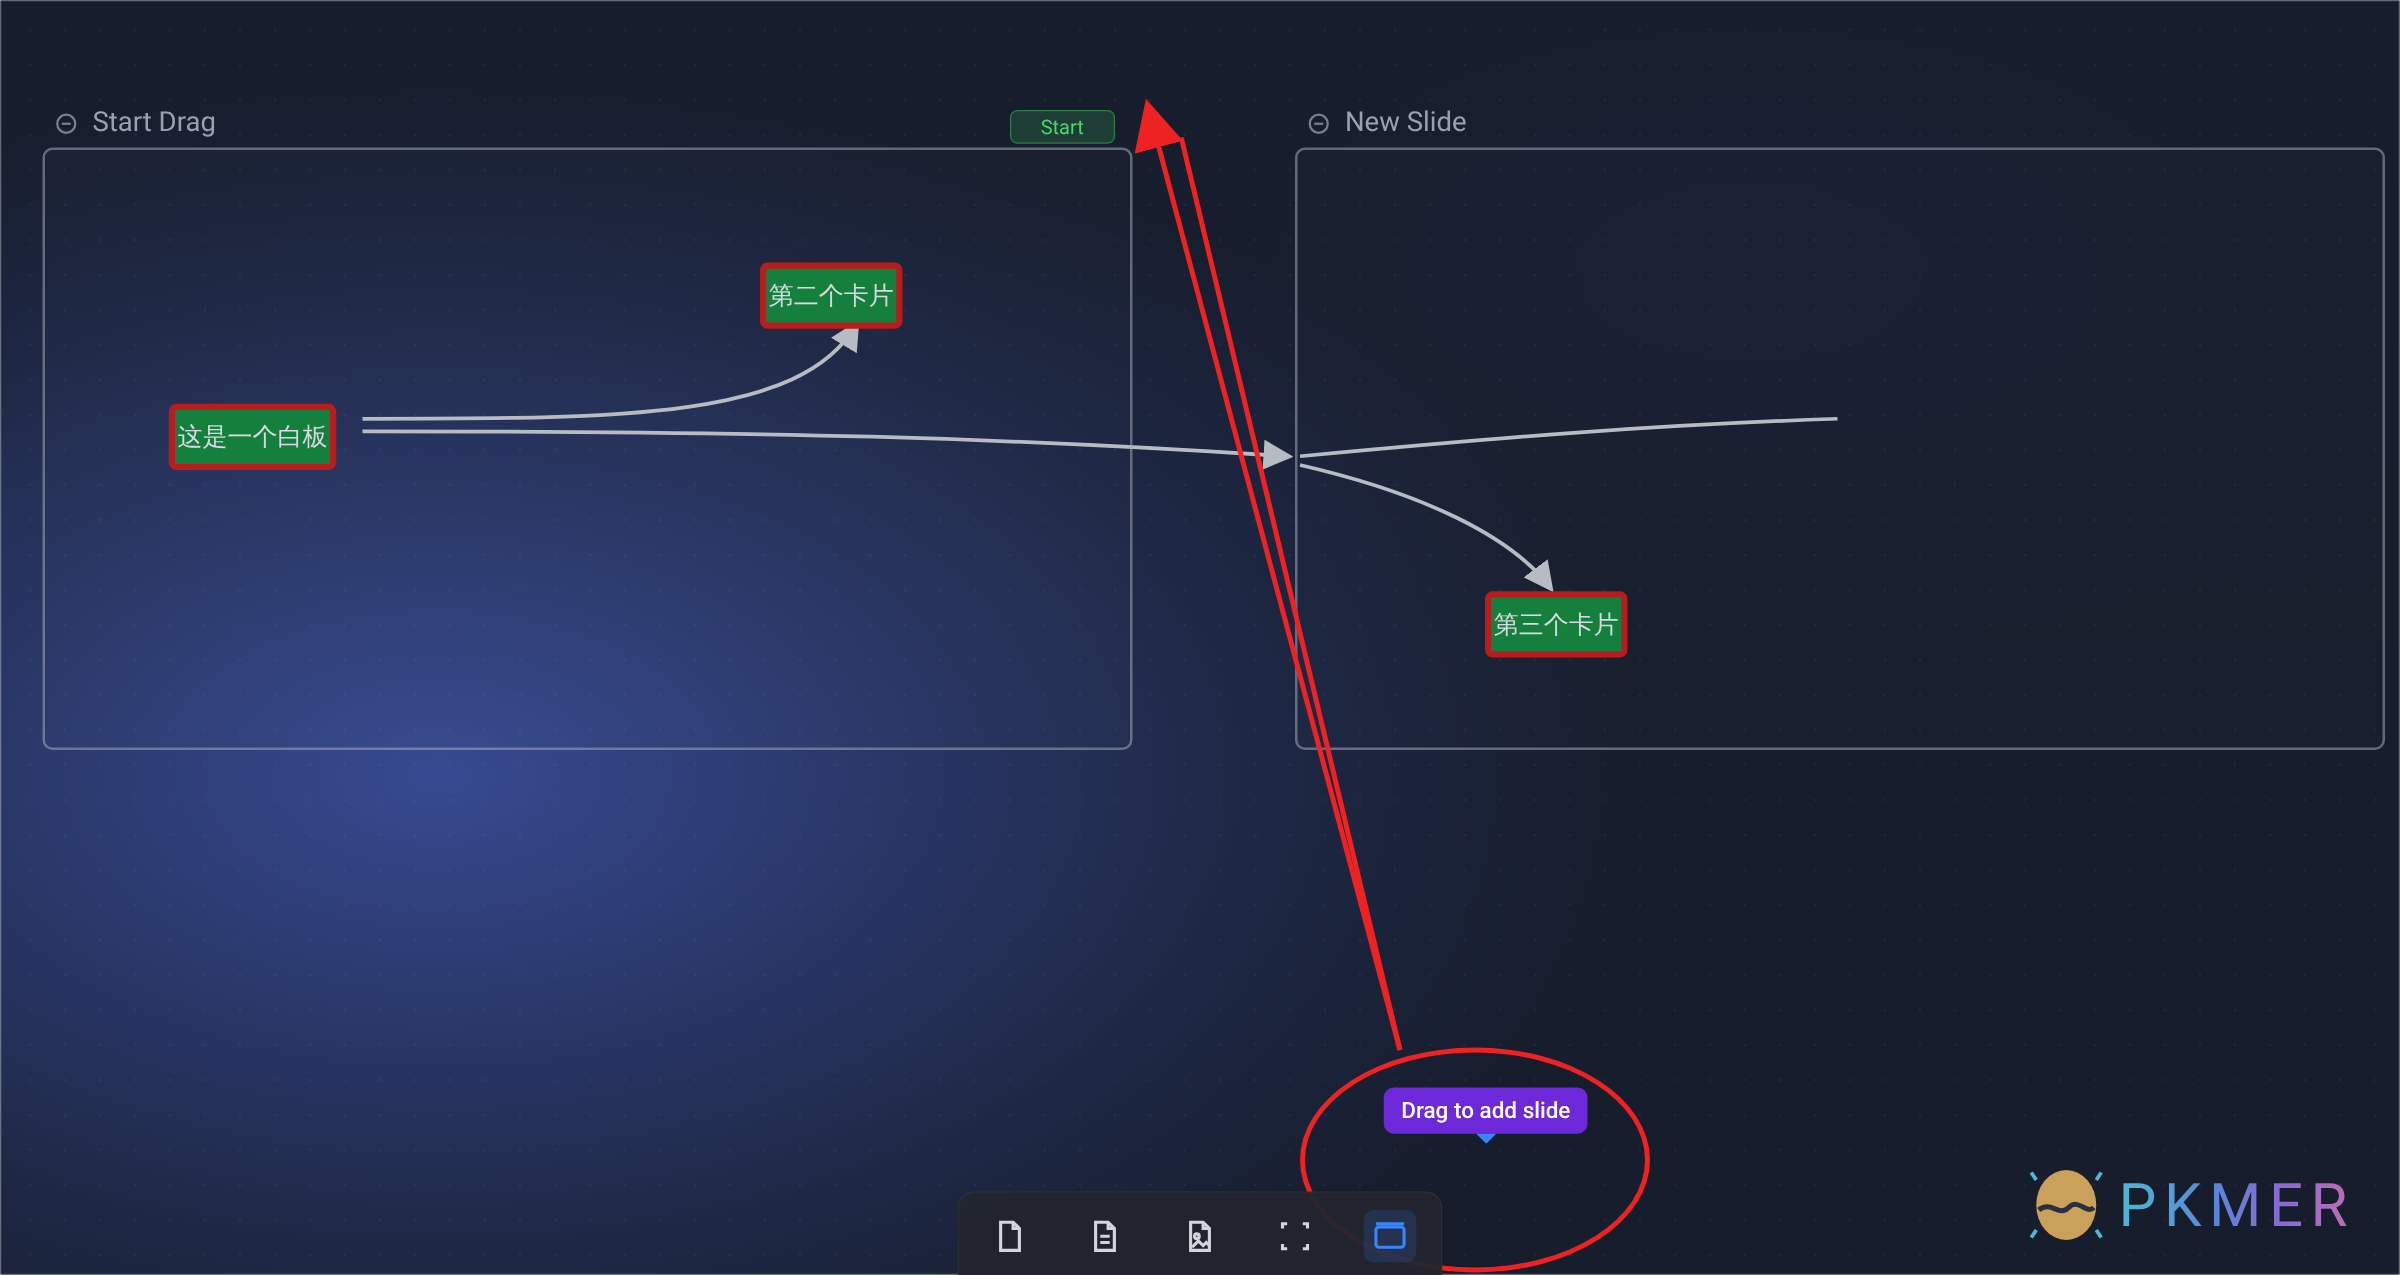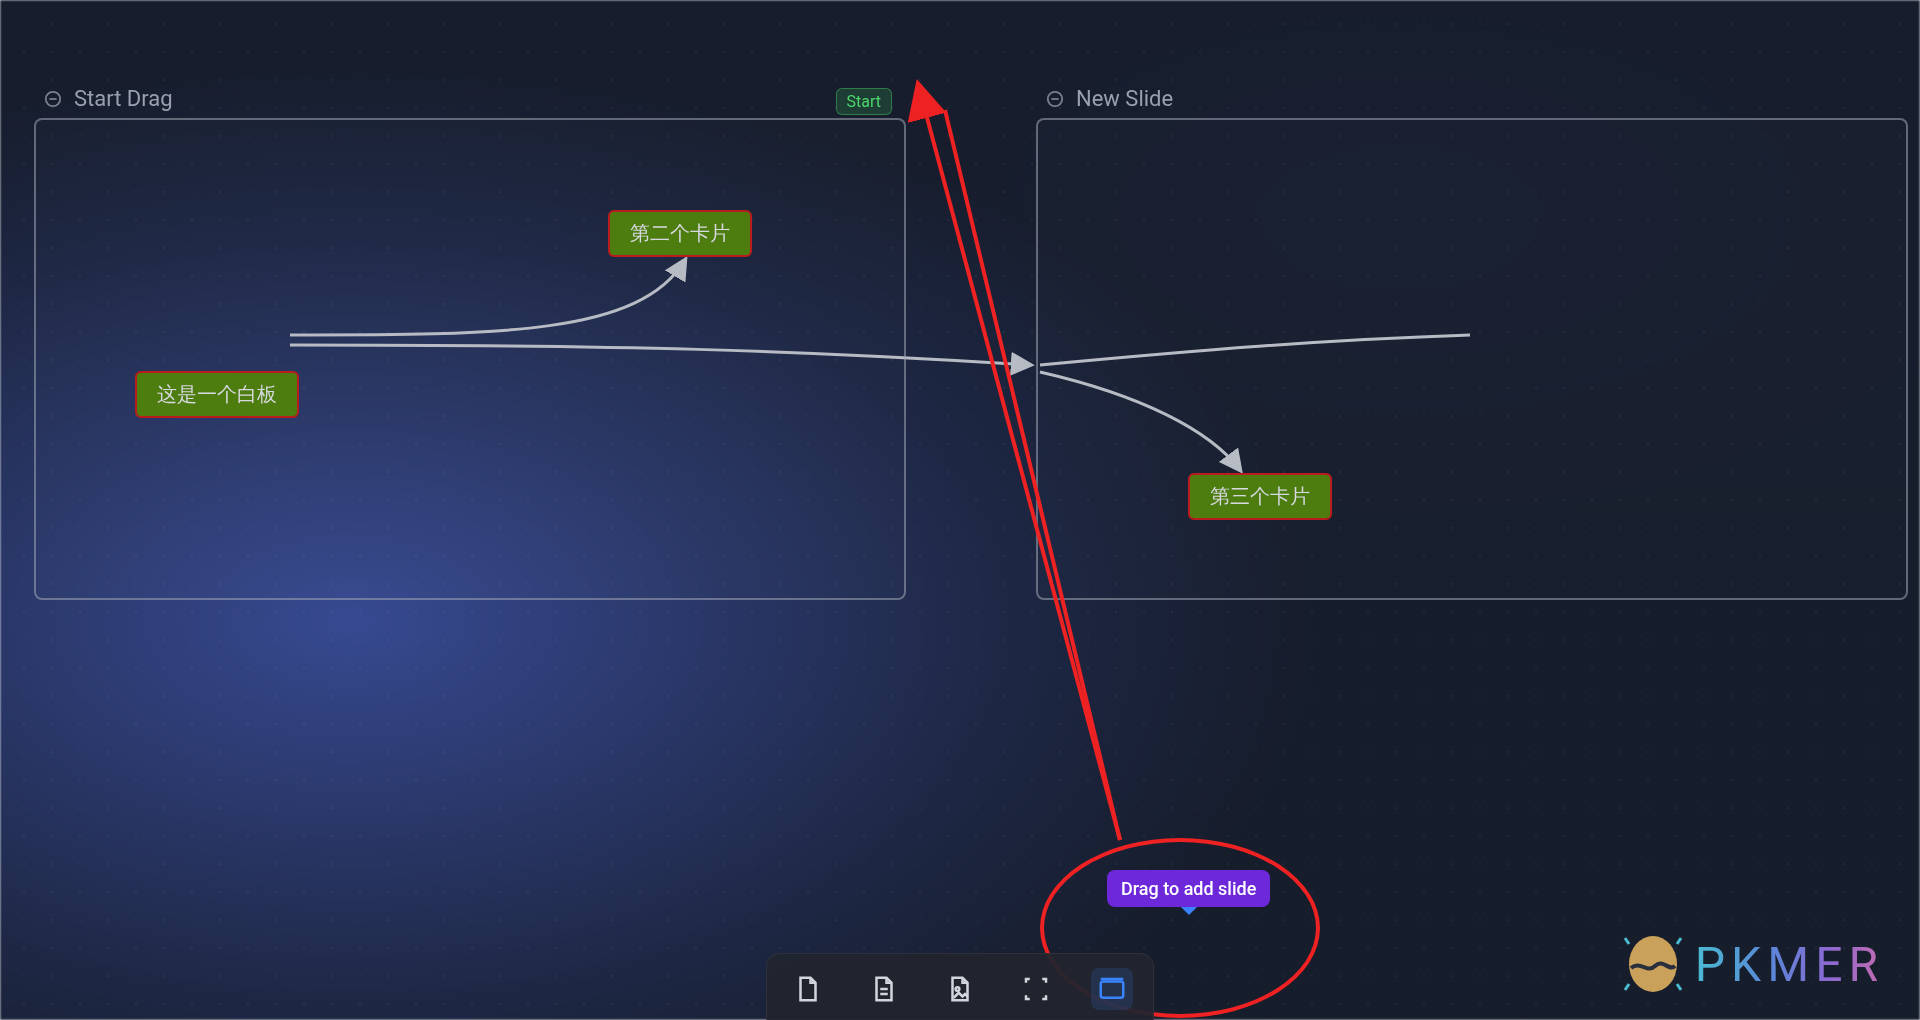--- a/index.html
+++ b/index.html
@@ -13,23 +13,23 @@
   }
   .overlay { position: absolute; inset: 0; background-image:
       radial-gradient(rgba(255,255,255,.05) 1px, transparent 1px);
       background-size: 28px 28px;
       background-position: 10px 10px;
   }
 
   .slide-frame { position: absolute; border: 2px solid rgba(160,165,180,.55); border-radius: 8px; background: rgba(255,255,255,.01); }
   .slide-header { position: absolute; top: -34px; left: 8px; display: flex; align-items: center; gap: 12px; color: #9aa0ad; font-size: 22px; }
   .collapse-icon { width: 18px; height: 18px; opacity: .75; }
-  .start-badge { position: absolute; top: -32px; right: 12px; background: rgba(50,160,80,.25); color: #4bd66b; border: 1px solid rgba(75,214,107,.4); border-radius: 6px; padding: 3px 10px; font-size: 16px; }
+  .start-badge { position: absolute; top: -32px; right: 12px; background: rgba(50,160,80,.25); color: #4bd66b; border: 1px solid rgba(75,214,107,.4); border-radius: 6px; padding: 3px 24px; font-size: 16px; }
 
-  .card { position: absolute; background: #4d7c0f; color: #d6d9df; border: 2px solid #b91c1c; border-radius: 6px; padding: 8px 20px; font-size: 20px; white-space: nowrap; }
+  .card { position: absolute; background: #15803d; color: #d6d9df; border: 5px solid #b91c1c; border-radius: 6px; padding: 8px 2px; font-size: 20px; white-space: nowrap; }
 
   .toolbar { position: absolute; left: 50%; transform: translateX(-50%); bottom: 0; background: rgba(34,37,46,.95); border-radius: 14px 14px 0 0; padding: 14px 20px 10px; display: flex; gap: 34px; align-items: center; border: 1px solid rgba(255,255,255,.06); border-bottom: none; }
   .tool-btn { width: 42px; height: 42px; border-radius: 8px; display: flex; align-items: center; justify-content: center; cursor: pointer; }
   .tool-btn svg { stroke: #d2d5dc; fill: none; stroke-width: 2; }
   .tool-btn.active { background: rgba(58,132,255,.15); }
   .tool-btn.active svg { stroke: #3a84ff; }
 
   .tooltip { position: absolute; background: #6d28d9; color: #fff; font-size: 18px; font-weight: 500; padding: 8px 14px; border-radius: 8px; margin-left: 34px; }
   .tooltip:after { content: ""; position: absolute; bottom: -8px; left: 50%; margin-left: -8px; border: 8px solid transparent; border-top-color: #3a84ff; border-bottom: none; }
 
@@ -75,21 +75,21 @@
   <div class="slide-frame" style="left:1036px; top:118px; width:872px; height:482px;">
     <div class="slide-header">
       <svg class="collapse-icon" viewBox="0 0 20 20">
           <circle cx="10" cy="10" r="8" stroke="#9aa0ad" stroke-width="2" fill="none"></circle>
           <line x1="6" y1="10" x2="14" y2="10" stroke="#9aa0ad" stroke-width="2"></line>
         </svg>
       <span>New Slide</span>
     </div>
   </div>
 
-  <div class="card" style="left:135px; top:323px;margin-top:48px;">这是一个白板</div>
+  <div class="card" style="left:135px; top:323px;">这是一个白板</div>
   <div class="card" style="left:608px; top:210px;">第二个卡片</div>
   <div class="card" style="left:1188px; top:473px;font-family:Liberation Mono, monospace;">第三个卡片</div>
 
   <svg class="annot-line" width="1920" height="1020" style="left:0;top:0">
     <defs>
       <marker id="redarr" viewBox="0 0 10 10" refX="2" refY="5" markerWidth="10" markerHeight="10" orient="auto-start-reverse">
         <path d="M0 0 L10 5 L0 10 z" fill="#e22"></path>
       </marker>
     </defs>
     <line x1="1120" y1="840" x2="925" y2="110" stroke="#e22" stroke-width="4" marker-end="url(#redarr)"></line>

